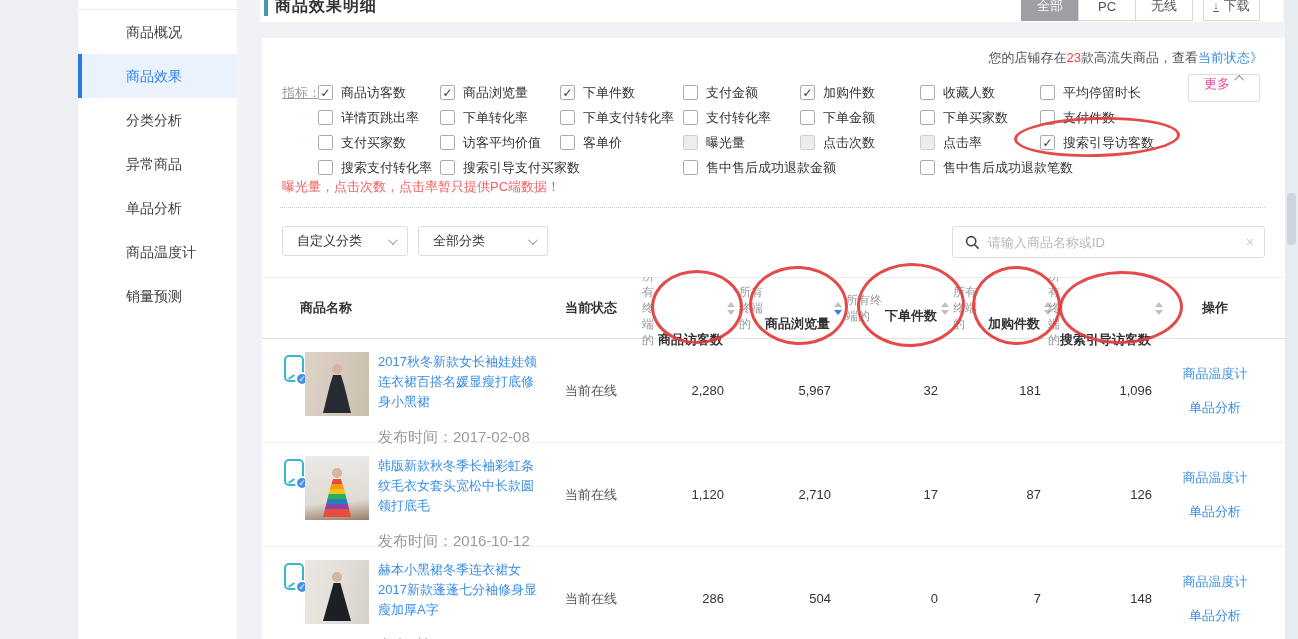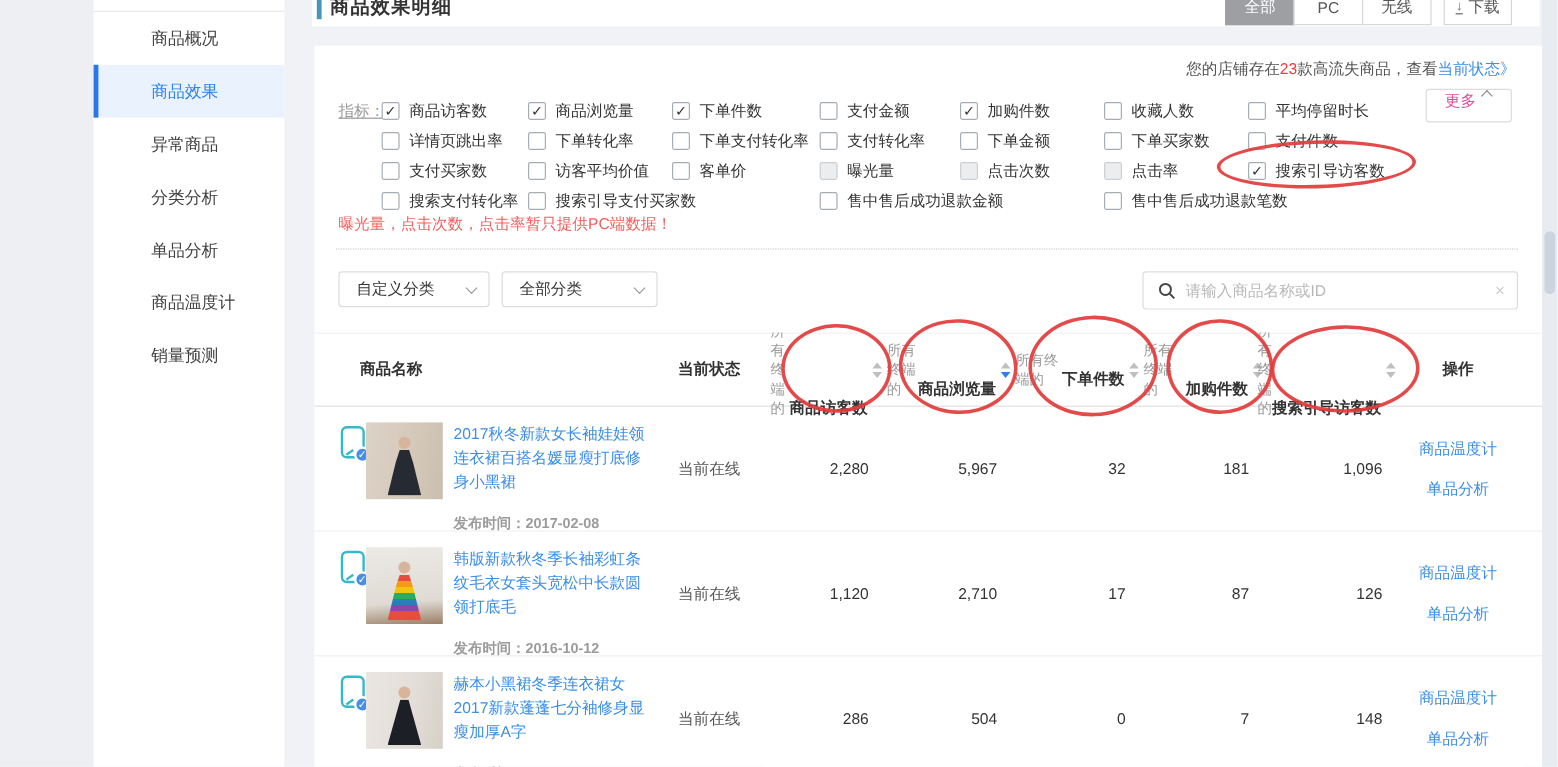--- a/index.html
+++ b/index.html
@@ -92,21 +92,21 @@
       clip-path:polygon(36% 0,64% 0,76% 28%,100% 100%,0 100%,24% 28%); }
   .thumb::after { content:""; position:absolute; left:50%; top:12px; transform:translateX(-50%); width:10px; height:10px; border-radius:50%; background:#d9b49d; }
   .thumb-1 { background:linear-gradient(100deg,#dcd2c6 0%,#d5c9bb 55%,#cabeae 100%); }
   .thumb-1::before { background:#262a33; }
   .thumb-2 { background:linear-gradient(175deg,#eceae6 0%,#dfdbd4 70%,#9b7f66 100%); }
   .thumb-2::before { background:repeating-linear-gradient(180deg,#e84c3d 0 5px,#f39c12 5px 10px,#f1c40f 10px 15px,#27ae60 15px 20px,#2980b9 20px 25px,#8e44ad 25px 30px,#e84c3d 30px 38px); }
   .thumb-3 { background:linear-gradient(100deg,#eae6e1 0%,#e2ddd7 60%,#d6d0c8 100%); }
   .thumb-3::before { background:#1d1f26; clip-path:polygon(38% 0,62% 0,72% 26%,100% 100%,0 100%,28% 26%); }
   .name-block { margin-left:9px; width:186px; }
   .prod-title { font-size:13px; color:#3a8ee6; line-height:20px; cursor:pointer; }
-  .prod-date { margin-top:16px; font-size:12px; color:#9b9b9b;font-weight:bold; }
+  .prod-date { margin-top:16px; font-size:15px; color:#9b9b9b; }
   .td-status { width:100px; display:flex; align-items:center; padding-left:23px; font-size:13px; color:#555; }
   .td-num { display:flex; align-items:center; justify-content:flex-end; padding-right:15px; font-size:13px; color:#333; }
   .td-actions { flex:1; display:flex; flex-direction:column; align-items:center; justify-content:center; gap:16px; padding-right:22px; }
   .action-link { font-size:13px; color:#3a8ee6; cursor:pointer; white-space:nowrap; }
 
   
   .ann { position:absolute; border:3px solid #e23b3b; border-radius:50%; opacity:.92; pointer-events:none; z-index:40; }
   .ann-metric { left:1014px; top:117px; width:166px; height:40px; transform:rotate(-1.5deg); }
   .ann-h1 { left:651px; top:270px; width:92px; height:74px; }
   .ann-h2 { left:749px; top:266px; width:99px; height:79px; transform:rotate(3deg); }
@@ -123,22 +123,22 @@
 
 <div id="stage">
 
   <div class="left-rail"></div>
 
   <div class="sidebar">
     <div class="sidebar-top-line"></div>
     <ul class="side-menu">
       <li class="side-item">商品概况</li>
       <li class="side-item active">商品效果</li>
+      <li class="side-item">分类分析</li>
       <li class="side-item">异常商品</li>
-      <li class="side-item">分类分析</li>
       <li class="side-item">单品分析</li>
       <li class="side-item">商品温度计</li>
       <li class="side-item">销量预测</li>
     </ul>
   </div>
 
   <div class="topbar">
     <div class="page-title-wrap">
       <span class="title-accent"></span>
       <span class="page-title">商品效果明细</span>

